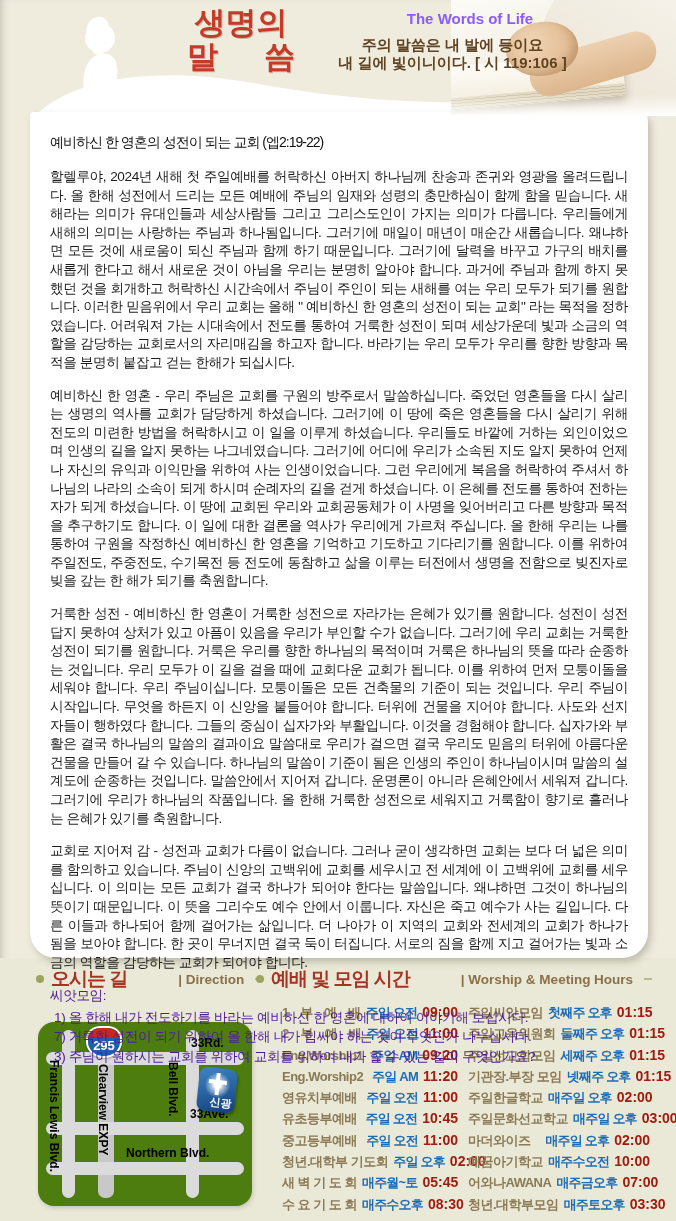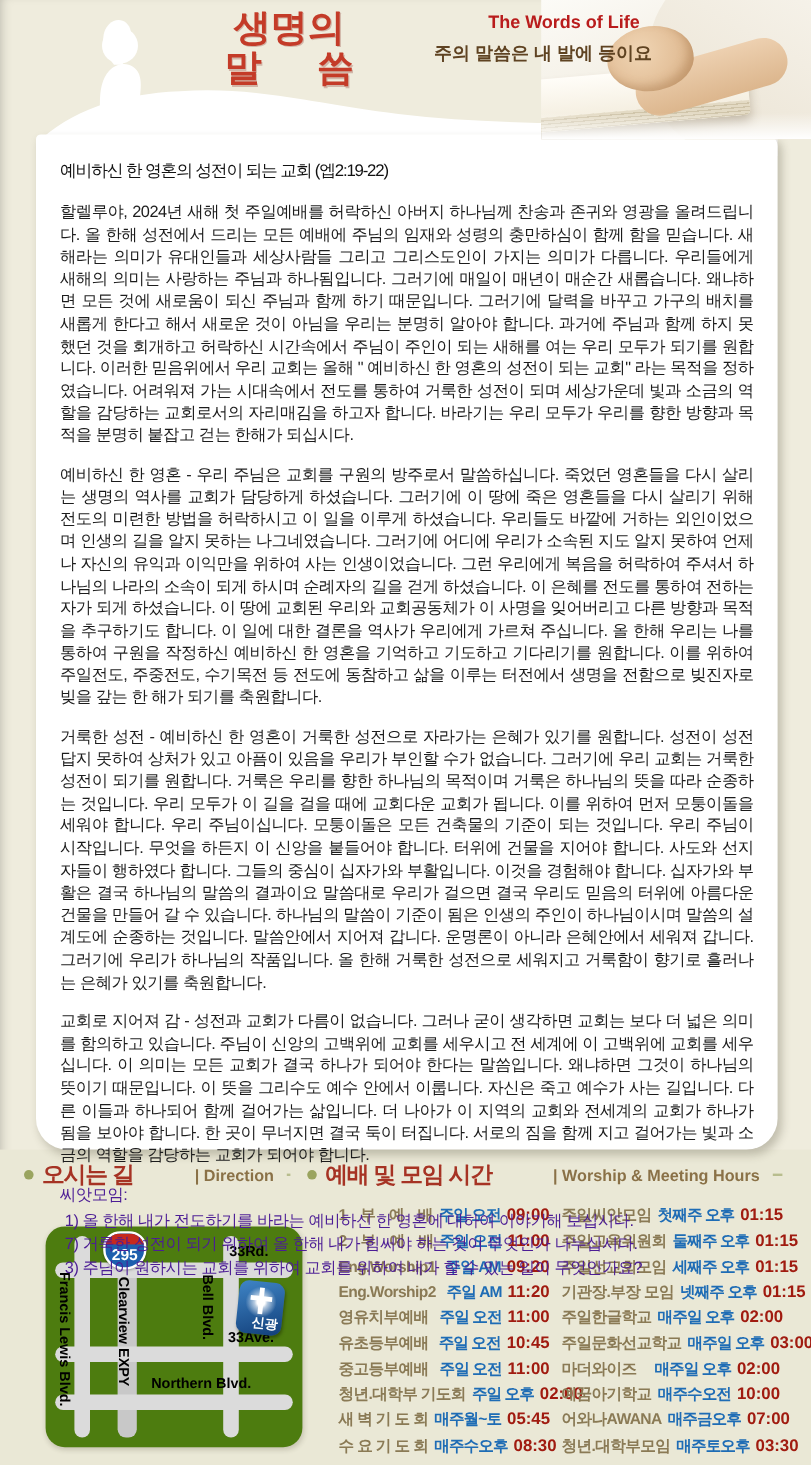--- a/index.html
+++ b/index.html
@@ -14,21 +14,21 @@
   .header { position:absolute; left:0; top:0; width:676px; height:118px; }
   .header-art { position:absolute; left:0; top:0; }
   .mast-title {
     position:absolute; left:183px; top:6px; width:116px; z-index:4;
     color:#c43b28; font-weight:bold; font-size:31px; line-height:34px;
     text-align:center; text-shadow:1px 1px 0 rgba(120,20,10,.25);
   }
   .mast-title .l2 { display:block; text-align:justify; text-align-last:justify; padding:0 4px; }
   .mast-en {
     position:absolute; left:350px; top:10px; width:240px; z-index:4;
-    color:#b91c1c; font-weight:bold; font-size:15px; text-align:center;
+    color:#8b5cf6; font-weight:bold; font-size:15px; text-align:center;
   }
   .mast-verse {
     position:absolute; left:325px; top:36px; width:255px; z-index:4;
     color:#5f4322; font-weight:bold; font-size:15px; line-height:18px; text-align:center;
   }
   
   .photo { position:absolute; right:0; top:0; width:225px; height:116px; z-index:3; overflow:hidden;
     background:linear-gradient(160deg,#fcfbf7 0%,#f4f0e6 45%,#ece5d6 100%); }
   .photo .arm   { position:absolute; right:-25px; top:-30px; width:160px; height:160px;
     background:linear-gradient(210deg,#f8f5ee,#e9e1d0); border-radius:45%; }
@@ -62,21 +62,21 @@
   .seed { color:#4c1d95; font-size:13.6px; line-height:19.5px; letter-spacing:-0.4px; }
   .seed .seed-title { margin-bottom:2px; }
   .seed li { list-style:none; padding-left:4px; }
   
   .footer { position:absolute; left:0; top:958px; width:676px; height:263px; background:#eae8d6; }
   .sec-head { position:absolute; display:flex; align-items:center; gap:7px; }
   .sec-head .dot { width:8px; height:8px; border-radius:50%; background:#9aa45f; flex:none; }
   .sec-head .ko { color:#a63324; font-weight:bold; font-size:19px; letter-spacing:-1px; white-space:nowrap; }
   .sec-head .en { color:#8a7147; font-weight:bold; font-size:13.5px; white-space:nowrap;margin-left:44px; }
   .sec-head .rule { flex:1; height:2px; background:#b8bd8e; margin-left:4px; }
-  .head-dir { left:20px; top:966px; width:222px; }
+  .head-dir { left:36px; top:966px; width:222px; }
   .head-wor { left:256px; top:966px; width:396px; }
   
   .map { position:absolute; left:38px; top:1022px; width:214px; height:184px;
     background:#4d7c0f; border-radius:16px; box-shadow:1px 2px 4px rgba(60,55,35,.2); overflow:hidden; }
   .road { position:absolute; background:#dbdbdb; border-radius:7px; }
   .road.v { width:13px; top:8px; height:168px; }
   .road.h { height:13px; left:8px; width:198px; }
   .road.expy { background:#c8c8c8; width:16px; }
   .map-label { position:absolute; color:#000; font-weight:bold; font-size:12px; white-space:nowrap; }
   .map-label.vert { writing-mode:vertical-rl; }
@@ -129,20 +129,21 @@
       <div class="fade"></div>
     </div>
 
     <div class="mast-title">
       <span class="l1">생명의</span>
       <span class="l2">말 씀</span>
     </div>
     <div class="mast-en">The Words of Life</div>
     <div class="mast-verse">
       <div>주의 말씀은 내 발에 등이요</div>
+      <div>내 길에 빛이니이다. [ 시 119:106 ]</div>
     </div>
   </div>
 
   <div class="panel">
     <div class="article-title">예비하신 한 영혼의 성전이 되는 교회 (엡2:19-22)</div>
     <div class="article">
       <p>할렐루야, 2024년 새해 첫 주일예배를 허락하신 아버지 하나님께 찬송과 존귀와 영광을 올려드립니다. 올 한해 성전에서 드리는 모든 예배에 주님의 임재와 성령의 충만하심이 함께 함을 믿습니다. 새해라는 의미가 유대인들과 세상사람들 그리고 그리스도인이 가지는 의미가 다릅니다. 우리들에게 새해의 의미는 사랑하는 주님과 하나됨입니다. 그러기에 매일이 매년이 매순간 새롭습니다. 왜냐하면 모든 것에 새로움이 되신 주님과 함께 하기 때문입니다. 그러기에 달력을 바꾸고 가구의 배치를 새롭게 한다고 해서 새로운 것이 아님을 우리는 분명히 알아야 합니다. 과거에 주님과 함께 하지 못했던 것을 회개하고 허락하신 시간속에서 주님이 주인이 되는 새해를 여는 우리 모두가 되기를 원합니다. 이러한 믿음위에서 우리 교회는 올해 " 예비하신 한 영혼의 성전이 되는 교회" 라는 목적을 정하였습니다. 어려워져 가는 시대속에서 전도를 통하여 거룩한 성전이 되며 세상가운데 빛과 소금의 역할을 감당하는 교회로서의 자리매김을 하고자 합니다. 바라기는 우리 모두가 우리를 향한 방향과 목적을 분명히 붙잡고 걷는 한해가 되십시다.</p>
       <p>예비하신 한 영혼 - 우리 주님은 교회를 구원의 방주로서 말씀하십니다. 죽었던 영혼들을 다시 살리는 생명의 역사를 교회가 담당하게 하셨습니다. 그러기에 이 땅에 죽은 영혼들을 다시 살리기 위해 전도의 미련한 방법을 허락하시고 이 일을 이루게 하셨습니다. 우리들도 바깥에 거하는 외인이었으며 인생의 길을 알지 못하는 나그네였습니다. 그러기에 어디에 우리가 소속된 지도 알지 못하여 언제나 자신의 유익과 이익만을 위하여 사는 인생이었습니다. 그런 우리에게 복음을 허락하여 주셔서 하나님의 나라의 소속이 되게 하시며 순례자의 길을 걷게 하셨습니다. 이 은혜를 전도를 통하여 전하는 자가 되게 하셨습니다. 이 땅에 교회된 우리와 교회공동체가 이 사명을 잊어버리고 다른 방향과 목적을 추구하기도 합니다. 이 일에 대한 결론을 역사가 우리에게 가르쳐 주십니다. 올 한해 우리는 나를 통하여 구원을 작정하신 예비하신 한 영혼을 기억하고 기도하고 기다리기를 원합니다. 이를 위하여 주일전도, 주중전도, 수기목전 등 전도에 동참하고 삶을 이루는 터전에서 생명을 전함으로 빚진자로 빚을 갚는 한 해가 되기를 축원합니다.</p>
       <p>거룩한 성전 - 예비하신 한 영혼이 거룩한 성전으로 자라가는 은혜가 있기를 원합니다. 성전이 성전답지 못하여 상처가 있고 아픔이 있음을 우리가 부인할 수가 없습니다. 그러기에 우리 교회는 거룩한 성전이 되기를 원합니다. 거룩은 우리를 향한 하나님의 목적이며 거룩은 하나님의 뜻을 따라 순종하는 것입니다. 우리 모두가 이 길을 걸을 때에 교회다운 교회가 됩니다. 이를 위하여 먼저 모퉁이돌을 세워야 합니다. 우리 주님이십니다. 모퉁이돌은 모든 건축물의 기준이 되는 것입니다. 우리 주님이 시작입니다. 무엇을 하든지 이 신앙을 붙들어야 합니다. 터위에 건물을 지어야 합니다. 사도와 선지자들이 행하였다 합니다. 그들의 중심이 십자가와 부활입니다. 이것을 경험해야 합니다. 십자가와 부활은 결국 하나님의 말씀의 결과이요 말씀대로 우리가 걸으면 결국 우리도 믿음의 터위에 아름다운 건물을 만들어 갈 수 있습니다. 하나님의 말씀이 기준이 됨은 인생의 주인이 하나님이시며 말씀의 설계도에 순종하는 것입니다. 말씀안에서 지어져 갑니다. 운명론이 아니라 은혜안에서 세워져 갑니다. 그러기에 우리가 하나님의 작품입니다. 올 한해 거룩한 성전으로 세워지고 거룩함이 향기로 흘러나는 은혜가 있기를 축원합니다.</p>
       <p>교회로 지어져 감 - 성전과 교회가 다름이 없습니다. 그러나 굳이 생각하면 교회는 보다 더 넓은 의미를 함의하고 있습니다. 주님이 신앙의 고백위에 교회를 세우시고 전 세계에 이 고백위에 교회를 세우십니다. 이 의미는 모든 교회가 결국 하나가 되어야 한다는 말씀입니다. 왜냐하면 그것이 하나님의 뜻이기 때문입니다. 이 뜻을 그리수도 예수 안에서 이룹니다. 자신은 죽고 예수가 사는 길입니다. 다른 이들과 하나되어 함께 걸어가는 삶입니다. 더 나아가 이 지역의 교회와 전세계의 교회가 하나가 됨을 보아야 합니다. 한 곳이 무너지면 결국 둑이 터집니다. 서로의 짐을 함께 지고 걸어가는 빛과 소금의 역할을 감당하는 교회가 되어야 합니다.</p>

